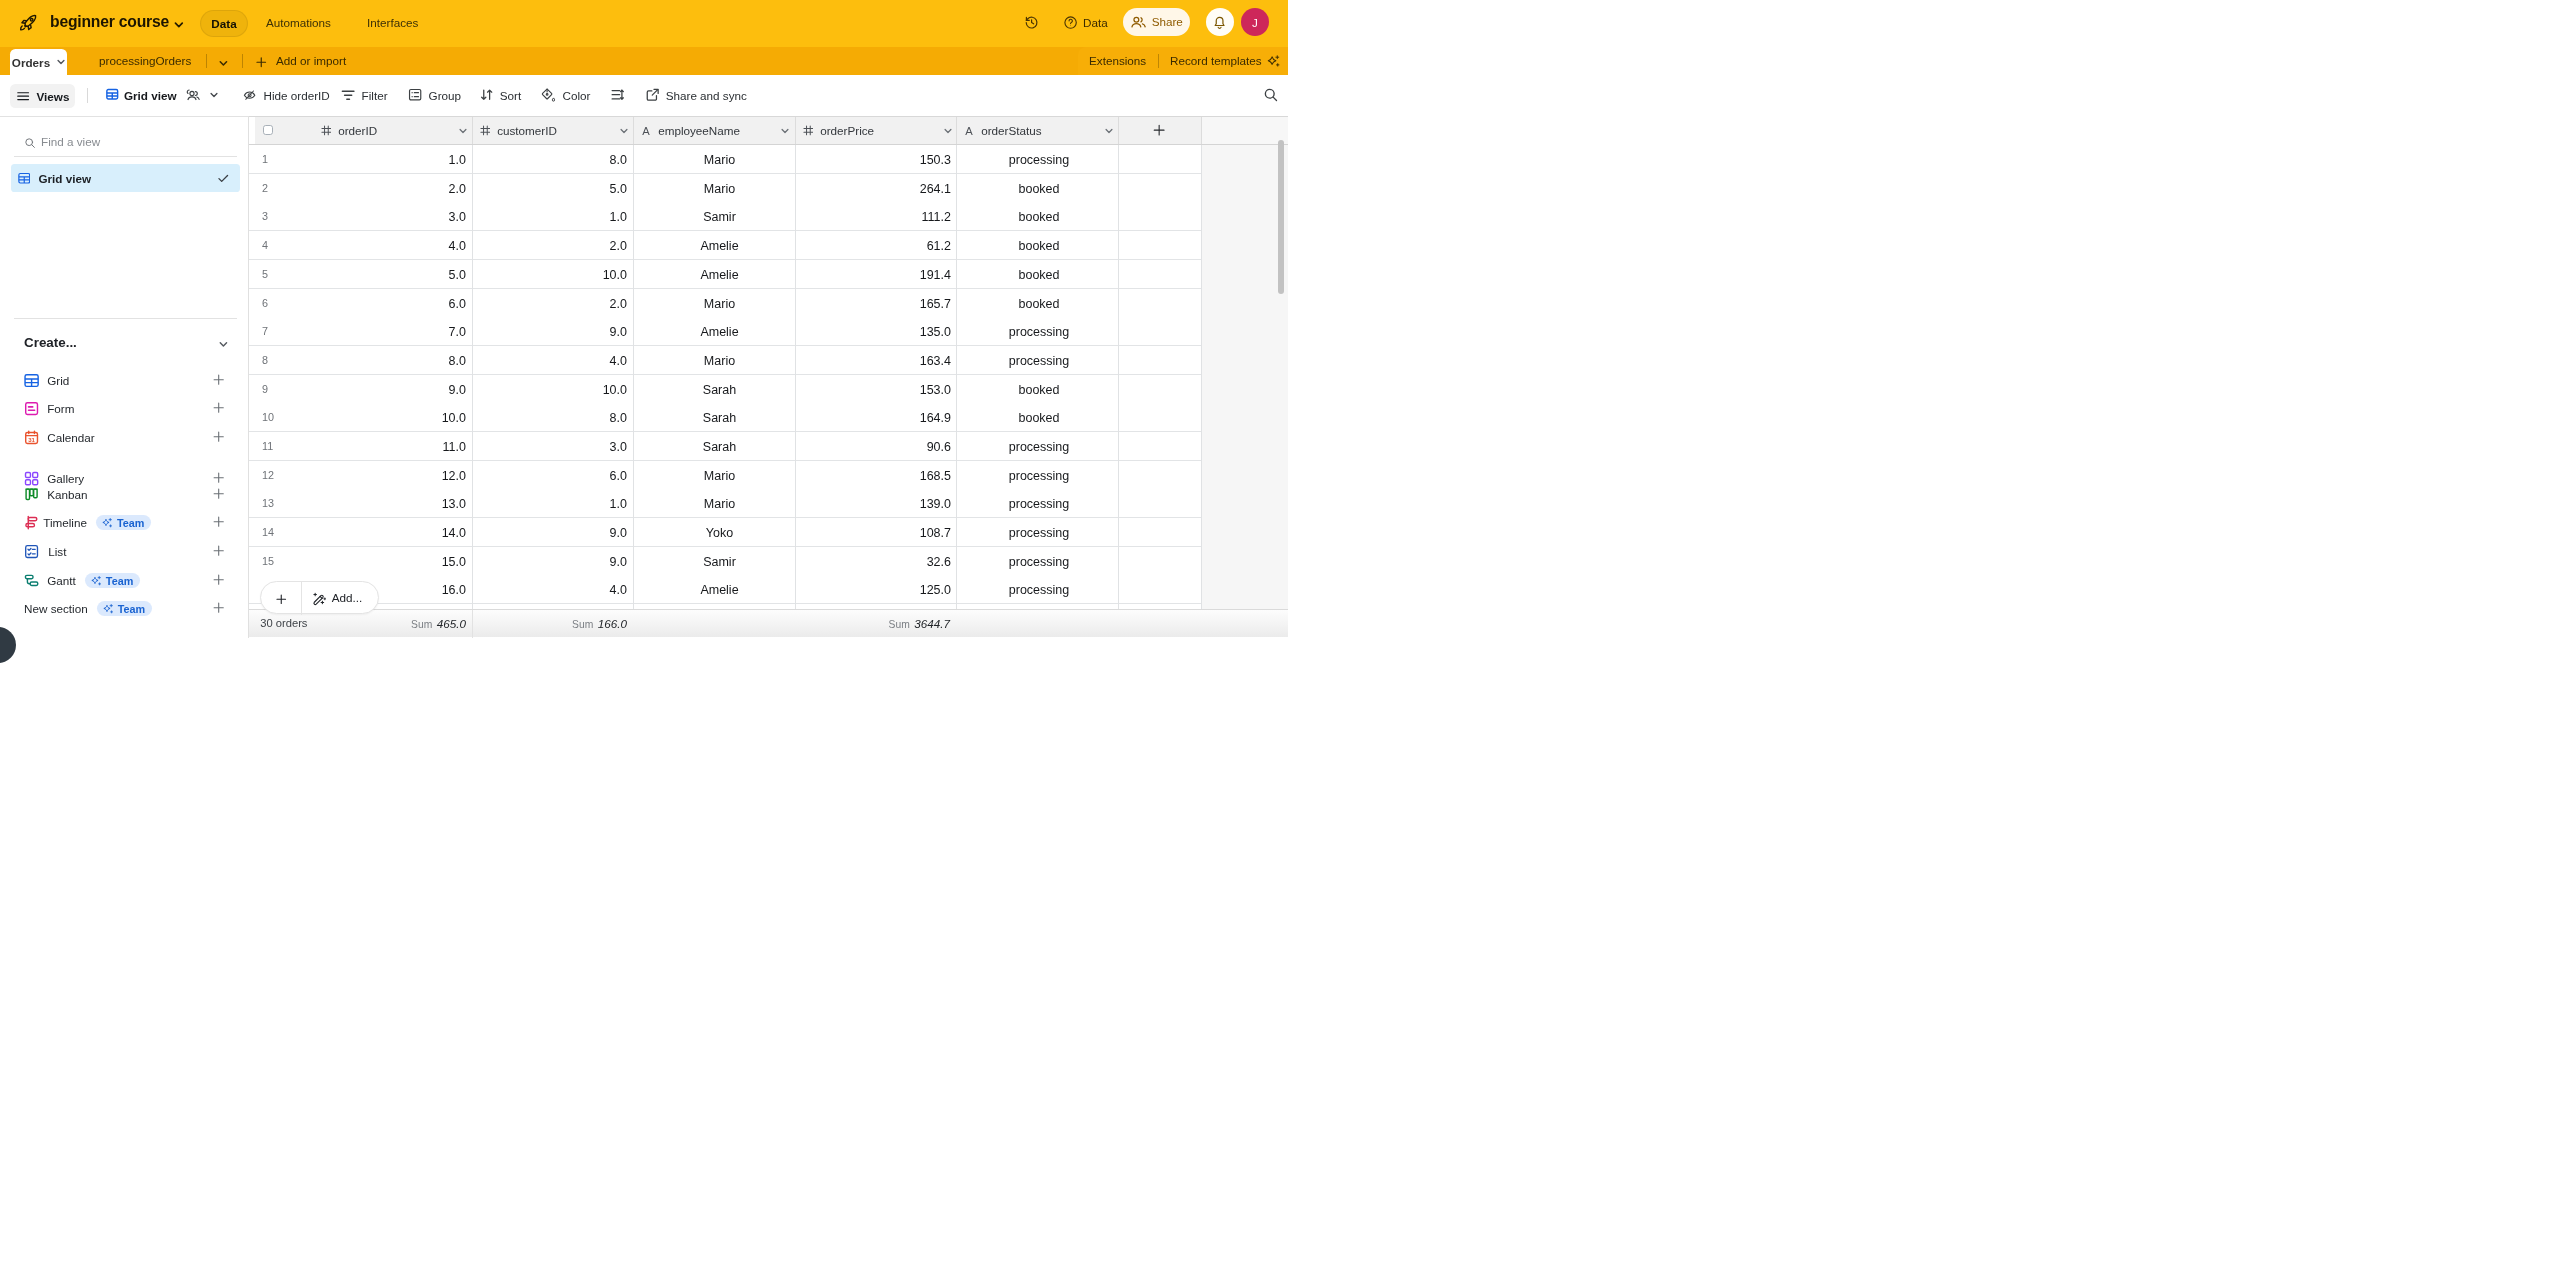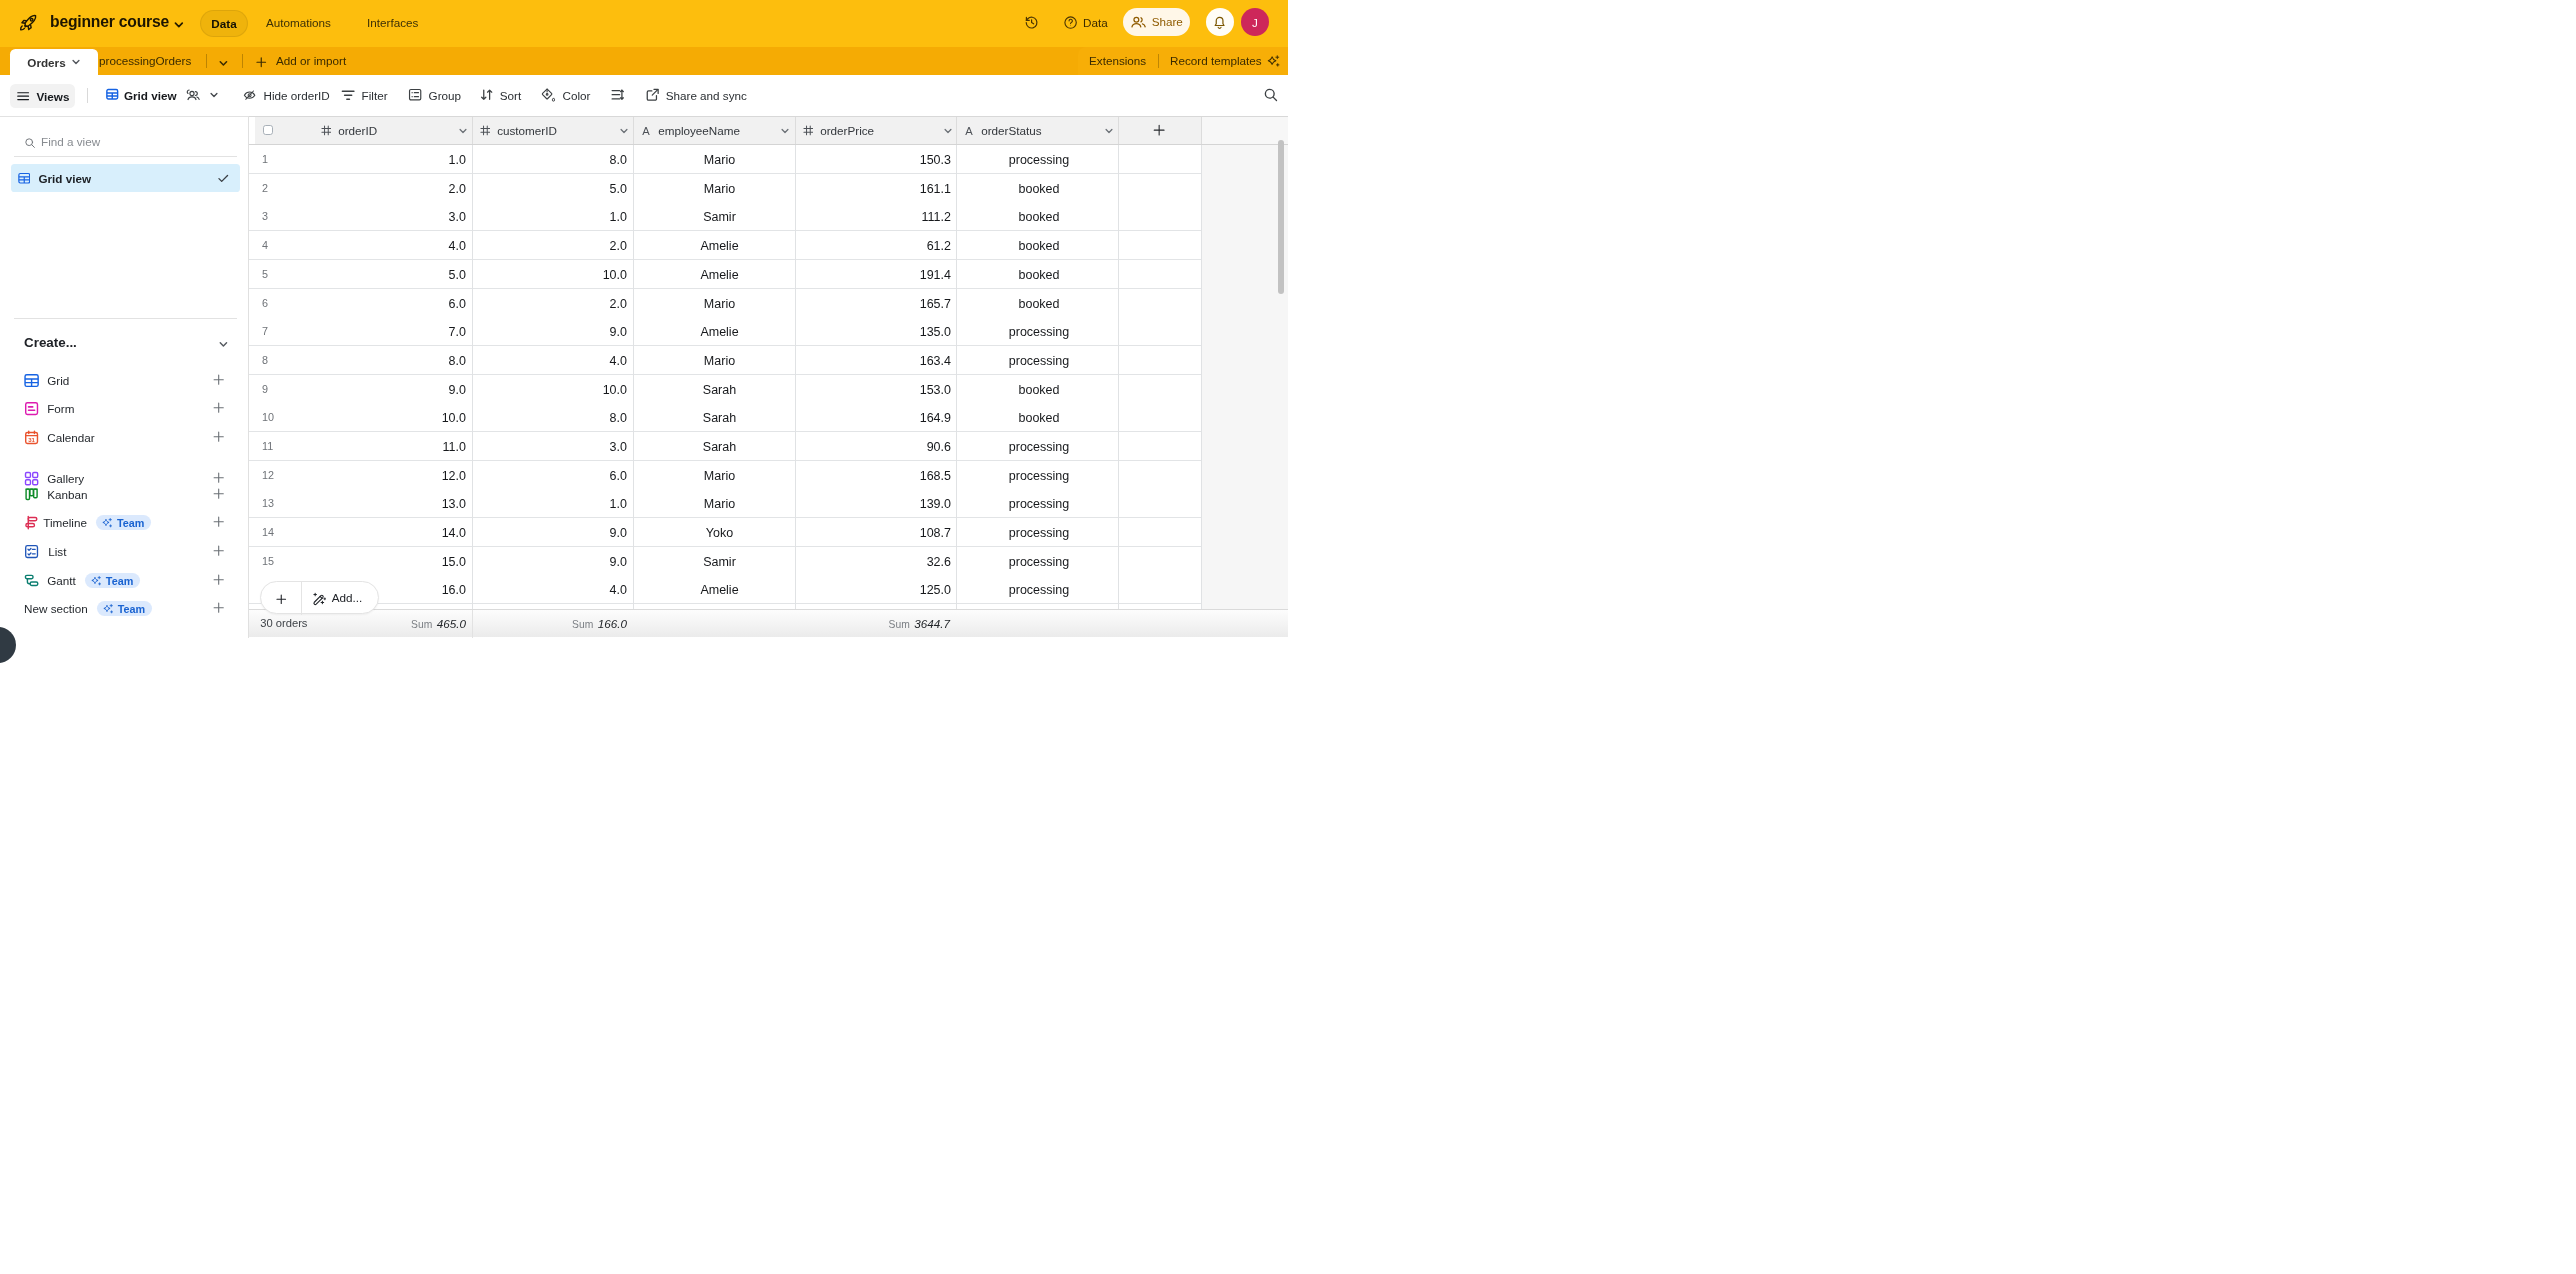--- a/index.html
+++ b/index.html
@@ -9,21 +9,21 @@
 .tabbar { position:absolute; left:0; top:47px; width:1288px; height:28px; background:#f5ab04; }
 .tabbar .rpane { position:absolute; left:1078px; top:0; right:0; bottom:0; background:#f7ae07; border-top-left-radius:8px; }
 .toolbar { position:absolute; left:0; top:75px; width:1288px; height:40px; background:#fff; }
 .title { position:absolute; left:50px; top:12.5px; font-size:15.7px; font-weight:700; color:#1d1500; letter-spacing:-0.2px; }
 .topnav { position:absolute; top:12px; height:21.5px; line-height:21.5px; font-size:11.7px; color:#3d3106; }
 .datapill { position:absolute; left:200px; top:10px; width:48px; height:27px; border-radius:13.4px; background:rgba(0,0,0,0.055); box-shadow:inset 0 0 0 1.1px rgba(0,0,0,0.075); text-align:center; line-height:27px; font-size:11.7px; font-weight:600; color:#151004; }
 .sharepill { position:absolute; left:1123px; top:7.6px; width:67px; height:28px; border-radius:14.3px; background:#fff7e8; display:flex; align-items:center; justify-content:center; gap:4.5px; font-size:11.7px; color:#8f5b00; font-weight:500;}
 .circbtn { position:absolute; top:8px; width:28px; height:28px; border-radius:50%; background:#fffdf7; display:flex; align-items:center; justify-content:center; }
 .avatar { position:absolute; left:1241px; top:8px; width:28px; height:28px; border-radius:50%; background:#cd275a; color:#fff; font-size:11.7px; display:flex; align-items:center; justify-content:center; }
 
-.tab-active { position:absolute; left:10.2px; top:2.2px; width:88px; height:26px; background:#fff; border-radius:5.4px 5.4px 0 0; display:flex; align-items:center; justify-content:center; gap:5.4px; font-size:11.7px; font-weight:600; color:#333; }
+.tab-active { position:absolute; left:10.2px; top:2.2px; width:57px; height:26px; background:#fff; border-radius:5.4px 5.4px 0 0; display:flex; align-items:center; justify-content:center; gap:5.4px; font-size:11.7px; font-weight:600; color:#333; }
 .tabtxt { position:absolute; top:0; height:28px; line-height:27px; font-size:11.7px; color:#3b2b00; }
 .tsep { position:absolute; top:7.2px; width:0.9px; height:13.4px; background:rgba(87,61,0,0.35); }
 
 .viewsbtn { position:absolute; left:10.2px; top:9.4px; width:65px; height:24px; background:#f2f2f2; border-radius:5.4px; display:flex; align-items:center; justify-content:center; gap:6.3px; font-size:11.7px; font-weight:600; color:#15181c; }
 .vsep { position:absolute; left:87px; top:13px; width:0.9px; height:15.2px; background:#d9d9d9; }
 .titem { position:absolute; top:75px; height:40px; display:flex; align-items:center; gap:6.3px; font-size:11.7px; color:#2b2f33; }
 
 .sidebar { position:absolute; left:0; top:116px; width:249px; height:522px; background:#fff; border-right:0.9px solid #e0e0e0; border-top:0.9px solid #e2e2e2; }
 .selitem { position:absolute; left:10.8px; top:47px; width:229px; height:28px; background:#d8effc; border-radius:3.6px; display:flex; align-items:center; font-size:11.7px; font-weight:600; color:#1b1f24; }
 .sideitem { position:absolute; left:0; width:100%; height:29px; display:flex; align-items:center; font-size:11.7px; color:#25292e; }
@@ -466,21 +466,21 @@
     <div class="cell r" style="left:223px;width:155px">8.0</div>
     <div class="cell l" style="left:395px;width:151px">Mario</div>
     <div class="cell r" style="left:546px;width:156px">150.3</div>
     <div class="cell l" style="left:713px;width:154px">processing</div>
   </div>
   <div class="trow" style="top:58px">
     <div class="rnum">2</div>
     <div class="cell r" style="left:0;width:217px">2.0</div>
     <div class="cell r" style="left:223px;width:155px">5.0</div>
     <div class="cell l" style="left:395px;width:151px">Mario</div>
-    <div class="cell r" style="left:546px;width:156px">161.1</div>
+    <div class="cell r" style="left:546px;width:156px">264.1</div>
     <div class="cell l" style="left:713px;width:154px">booked</div>
   </div>
   <div class="trow" style="top:86px">
     <div class="rnum">3</div>
     <div class="cell r" style="left:0;width:217px">3.0</div>
     <div class="cell r" style="left:223px;width:155px">1.0</div>
     <div class="cell l" style="left:395px;width:151px">Samir</div>
     <div class="cell r" style="left:546px;width:156px">111.2</div>
     <div class="cell l" style="left:713px;width:154px">booked</div>
   </div>

